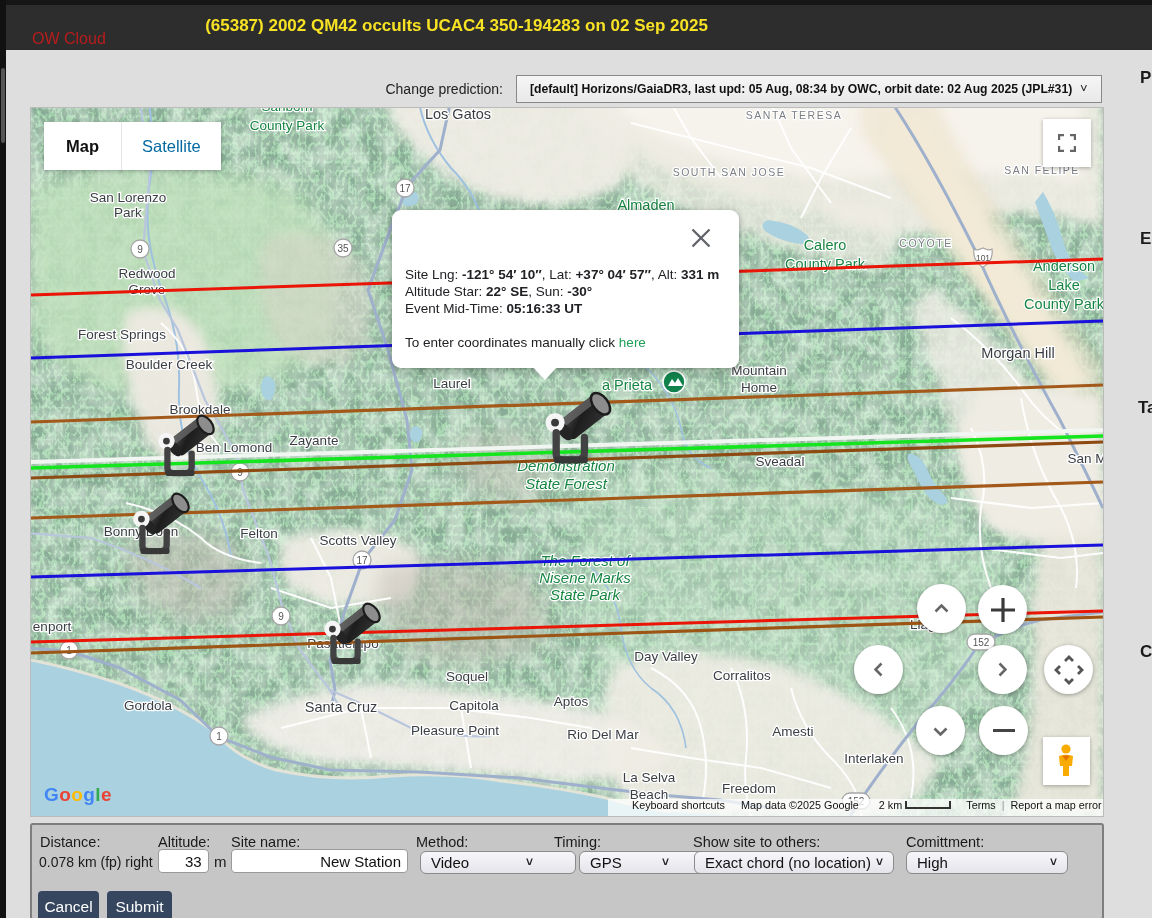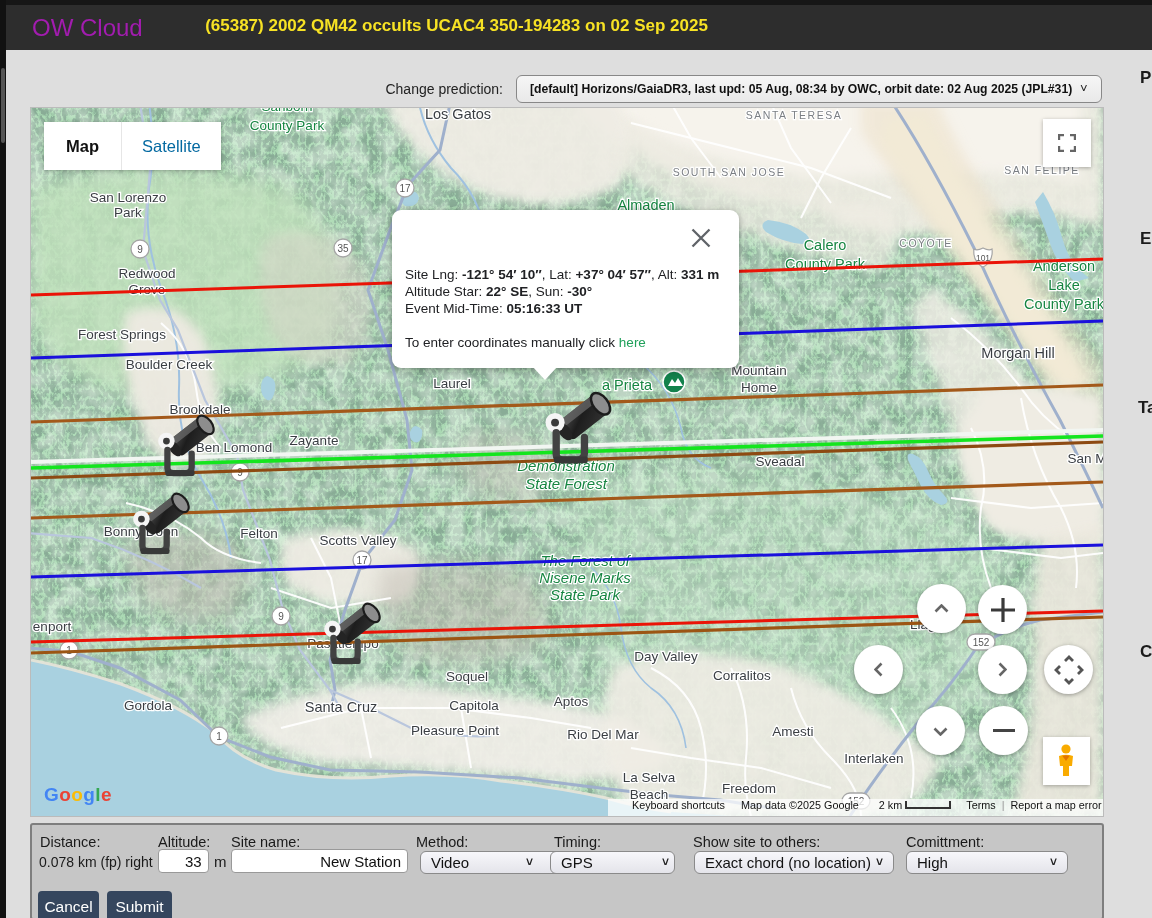--- a/index.html
+++ b/index.html
@@ -2,25 +2,25 @@
 <html><head>
 <meta charset="utf-8">
 <style>
   html,body{margin:0;padding:0;width:1152px;height:918px;background:#dedede;
     font-family:"Liberation Sans",sans-serif;overflow:hidden;position:relative}
   .abs{position:absolute}
   #topstrip{left:0;top:0;width:1152px;height:5px;background:#161616}
   #leftstrip{left:0;top:0;width:6px;height:918px;background:#111}
   #leftthumb{left:1px;top:68px;width:4px;height:75px;background:#555;border-radius:2px}
   #navbar{left:6px;top:5px;width:1146px;height:45px;background:#2d2d2d}
-  #owcloud{left:32px;top:14px;color:#a21caf;font-size:24px}
+  #owcloud{left:32px;top:30px;color:#b91c1c;font-size:16px}
   #title{left:0;top:16px;width:913px;text-align:center;color:#f7e224;font-size:17px;font-weight:700}
   #cplabel{left:300px;top:81px;width:203px;text-align:right;font-size:14px;color:#222}
   #cpselect{left:516px;top:75px;width:586px;height:28px;background:linear-gradient(#f6f6f6,#e9e9e9);
-    border:1px solid #888;border-radius:6px;font-size:12.2px;font-weight:700;color:#111;
+    border:1px solid #888;border-radius:0;font-size:12.2px;font-weight:700;color:#111;
     line-height:26px;padding-left:13px;box-sizing:border-box}
   #cpchev{left:1080px;top:81px;font-size:13px;color:#222}
   .rlet{color:#1b1b1b;font-size:17px;font-weight:700}
   #map{left:31px;top:108px;width:1072px;height:708px;background:#c9e2c4;outline:1px solid #bbb;overflow:hidden}
   
   #mapsat{left:13px;top:14px;height:48px;background:#fff;box-shadow:0 1px 4px rgba(0,0,0,.3);display:flex}
   #mapsat .b{height:48px;line-height:48px;font-size:16.5px}
   #mapsat .b1{padding:0 22px}
   #mapsat .b2{padding:0 20px}
   #mapsat .b1{font-weight:700;color:#111;border-right:1px solid #e6e6e6}
@@ -362,21 +362,21 @@
  <span class="flabel" style="left:384px">Method:</span>
  <span class="flabel" style="left:522px">Timing:</span>
  <span class="flabel" style="left:661px">Show site to others:</span>
  <span class="flabel" style="left:874px">Comittment:</span>
  <span style="position:absolute;left:7px;top:29px;font-size:14px">0.078 km (fp) right</span>
  <input class="finput" style="left: 126px; width: 51px; padding-left: 26px;" value="331">
  <span style="position:absolute;left:182px;top:28px;font-size:15px">m</span>
  <input class="finput" style="left: 199px; width: 177px; text-align: right;" value="New Station">
  <div class="fselect" style="left:388px;width:156px">Video</div>
     <span class="fchev" style="left:494px">˅</span>
- <div class="fselect" style="left:518px;width:125px">GPS</div>
+ <div class="fselect" style="left:547px;width:125px">GPS</div>
     <span class="fchev" style="left:630px">˅</span>
  <div class="fselect" style="left:662px;width:200px">Exact chord (no location)</div>
     <span class="fchev" style="left:844px">˅</span>
  <div class="fselect" style="left:874px;width:162px">High</div>
     <span class="fchev" style="left:1018px">˅</span>
  <div class="btn" style="left:6px;width:61px">Cancel</div>
  <div class="btn" style="left:75px;width:65px">Submit</div>
 </div>
 
 </body></html>

